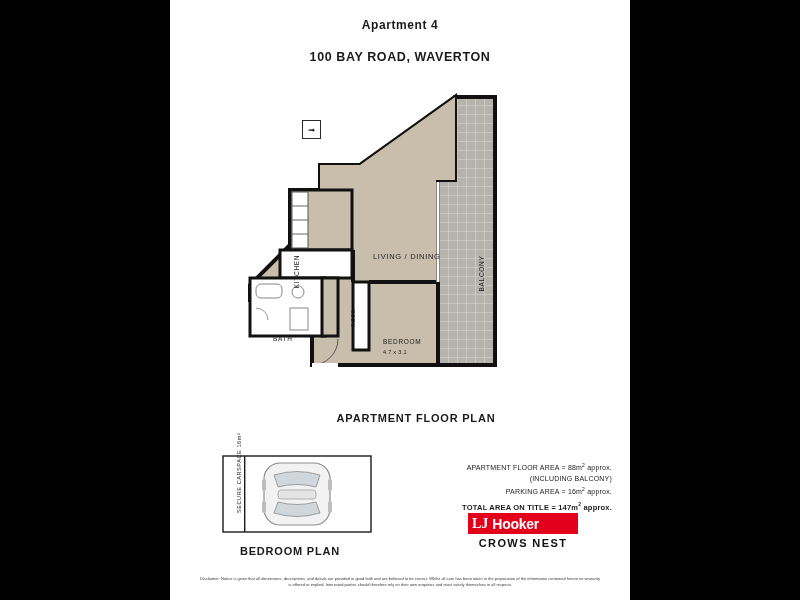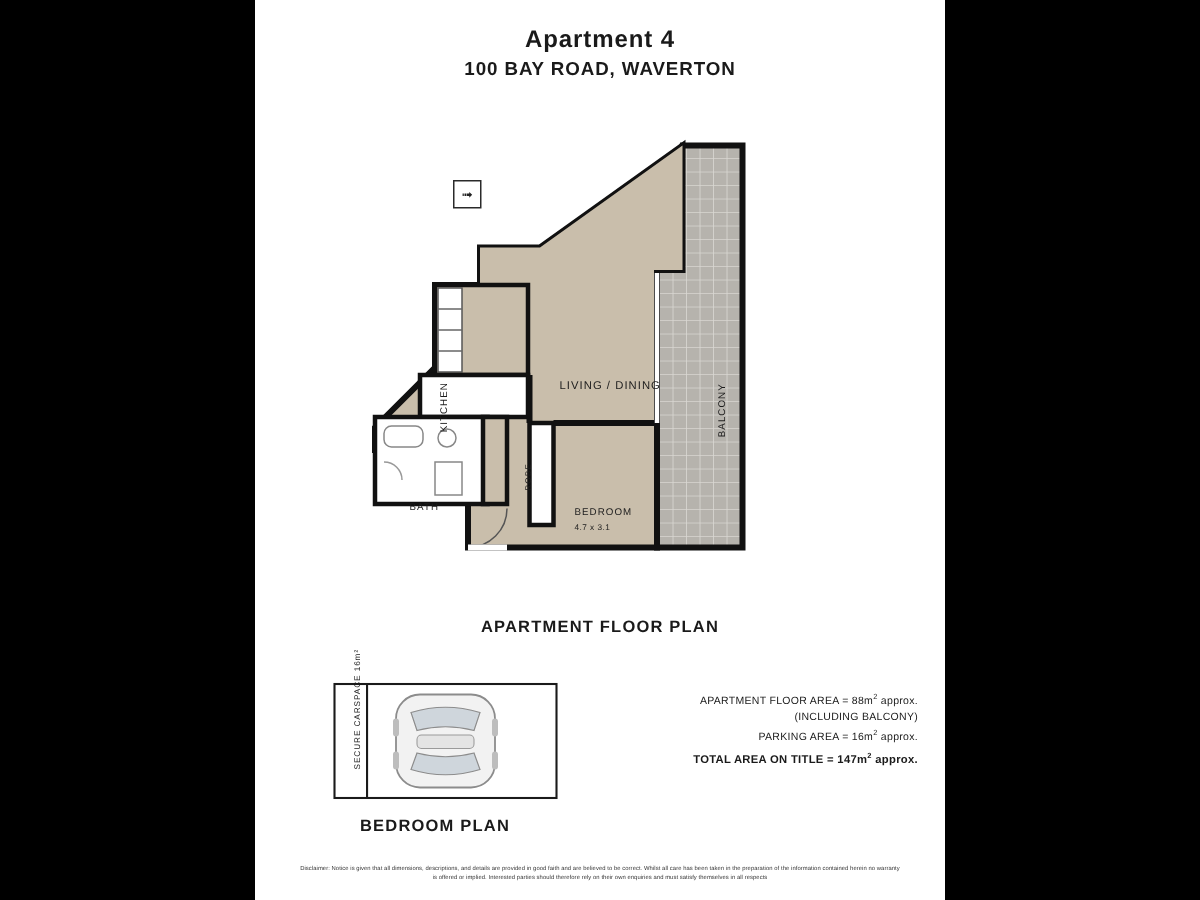--- a/index.html
+++ b/index.html
@@ -30,31 +30,31 @@
 
   
   .title-block {
     position: absolute;
     left: 0;
     top: 18px;
     width: 460px;
     text-align: center;
   }
   .title-main {
-    font-size: 16px;
+    font-size: 12px;
     font-weight: bold;
     letter-spacing: 0.6px;
     color: #1a1a1a;
   }
   .title-sub {
     font-size: 12.5px;
     font-weight: bold;
     letter-spacing: 0.6px;
     color: #1a1a1a;
-    margin-top: 3px;
+    margin-top: 18px;
   }
 
   
   #plan {
     position: absolute;
     left: 0;
     top: 70px;
     width: 460px;
     height: 330px;
   }
@@ -96,21 +96,21 @@
   
   .caption {
     position: absolute;
     width: 460px;
     text-align: center;
     font-size: 11px;
     font-weight: bold;
     letter-spacing: 0.8px;
     color: #1a1a1a;
   }
-  #caption-floor { top: 412px; left: 0; }
+  #caption-floor { top: 412px; left: 16px; }
   #caption-parking { top: 545px; left: -60px; width: 360px; }
 
   
   #parking {
     position: absolute;
     left: 52px;
     top: 455px;
     width: 150px;
     height: 78px;
   }
@@ -302,17 +302,24 @@
       </div>
       <div>(INCLUDING BALCONY)</div>
       <div>
         <span>PARKING AREA = 16m</span><sup>2</sup><span> approx.</span>
       </div>
       <div class="total">
         <span>TOTAL AREA ON TITLE = 147m</span><sup>2</sup><span> approx.</span>
       </div>
     </div>
 
+    <div id="logo">
+      <div class="bar">
+        <span class="lj">LJ</span>
+        <span class="hooker">Hooker</span>
+      </div>
+      <div class="office">CROWS NEST</div>
+    </div>
 
     <div id="disclaimer">Disclaimer: Notice is given that all dimensions, descriptions, and details are provided in good faith and are believed to be correct. Whilst all care has been taken in the preparation of the information contained herein no warranty is offered or implied. Interested parties should therefore rely on their own enquiries and must satisfy themselves in all respects</div>
 
   </div>
 </div>
 
 </body></html>

